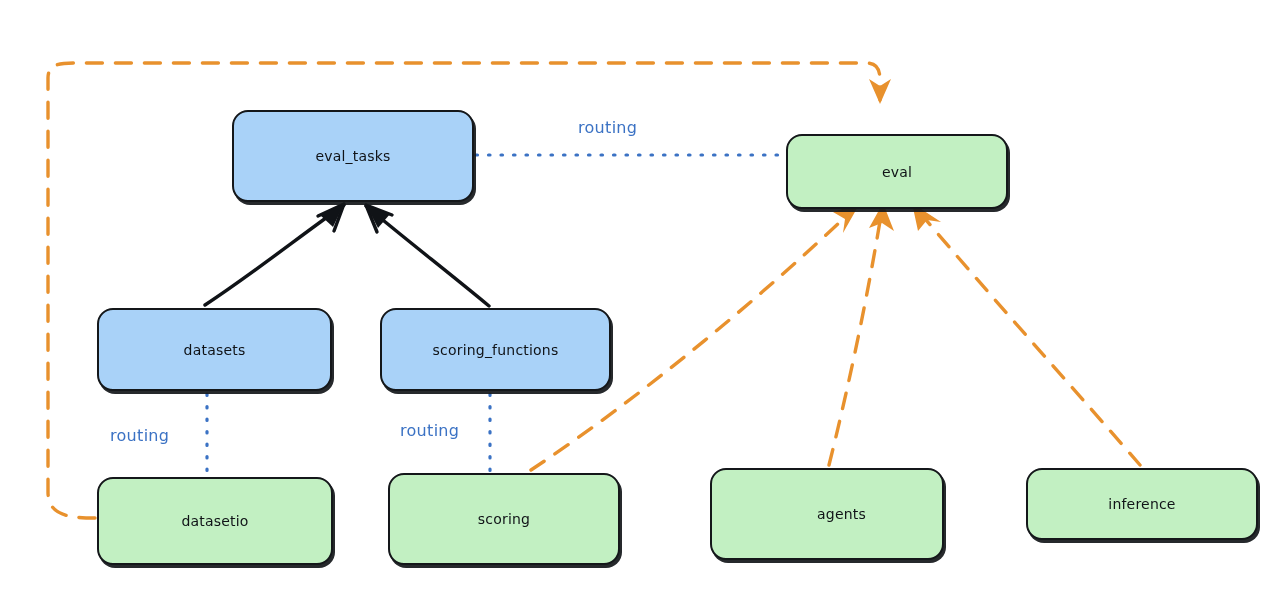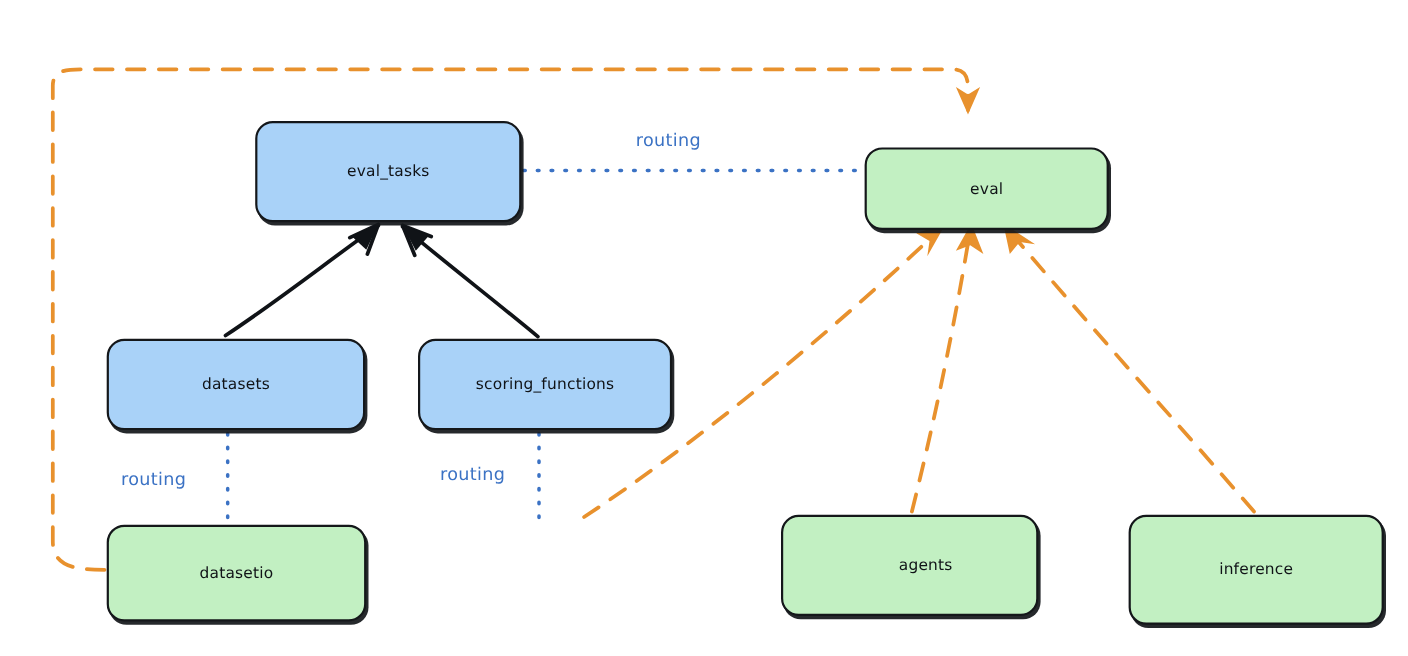--- a/index.html
+++ b/index.html
@@ -104,26 +104,29 @@
   </div>
 
   <div class="node blue" style="left:380px;top:308px;width:231px;height:83px;">
     <span class="node-label">scoring_functions</span>
   </div>
 
   <div class="node green" style="left:97px;top:477px;width:236px;height:88px;">
     <span class="node-label">datasetio</span>
   </div>
 
+  <div class="node green" style="left:388px;top:473px;width:232px;height:92px;">
+    <span class="node-label">scoring</span>
+  </div>
 
   <div class="node green" style="left:710px;top:468px;width:234px;height:92px;padding-left:29px;">
     <span class="node-label">agents</span>
   </div>
 
-  <div class="node green" style="left:1026px;top:468px;width:232px;height:100px;">
+  <div class="node green" style="left:1026px;top:468px;width:232px;height:72px;">
     <span class="node-label">inference</span>
   </div>
 
   <div class="edge-label" style="left:578px;top:118px;">routing</div>
 
   <div class="edge-label" style="left:110px;top:426px;">routing</div>
 
   <div class="edge-label" style="left:400px;top:421px;">routing</div>
 
 </div>

